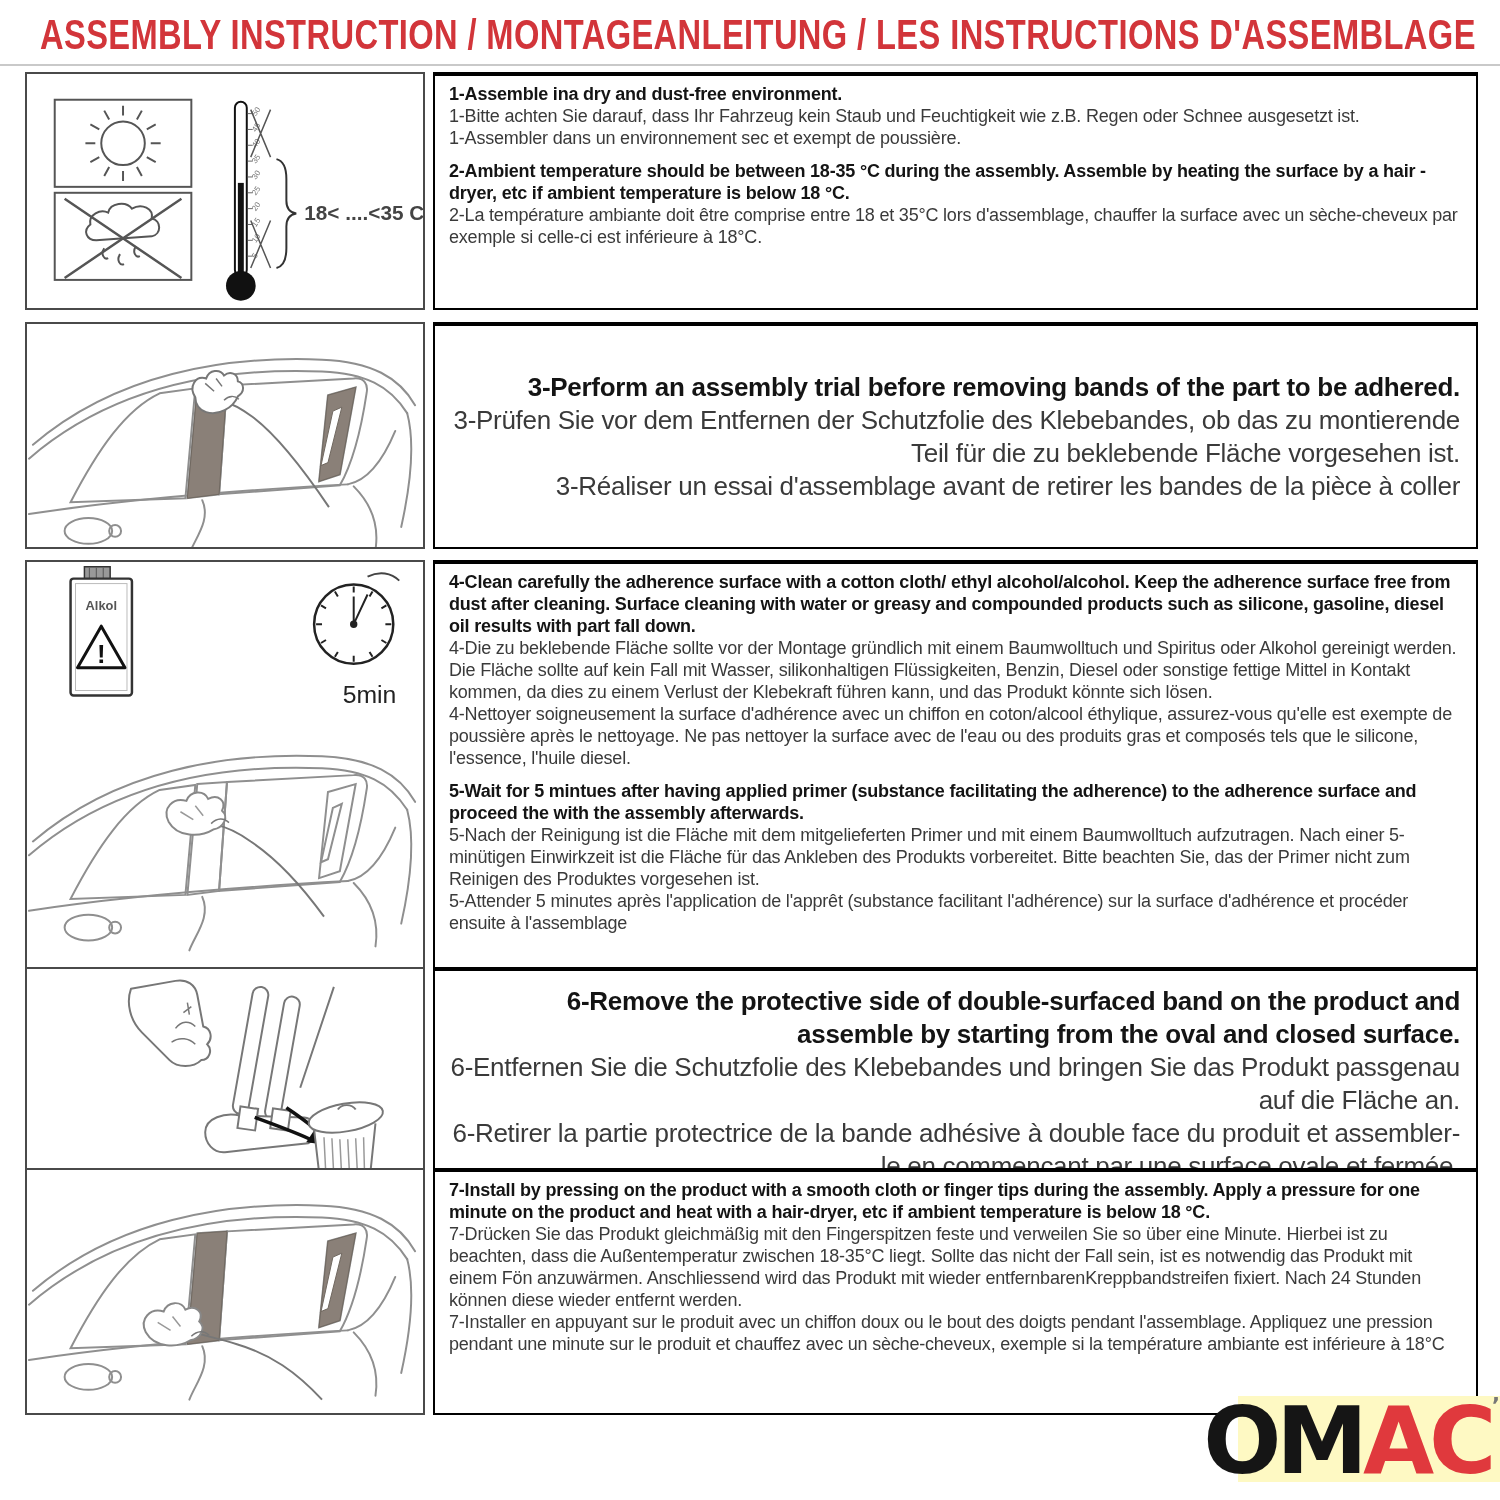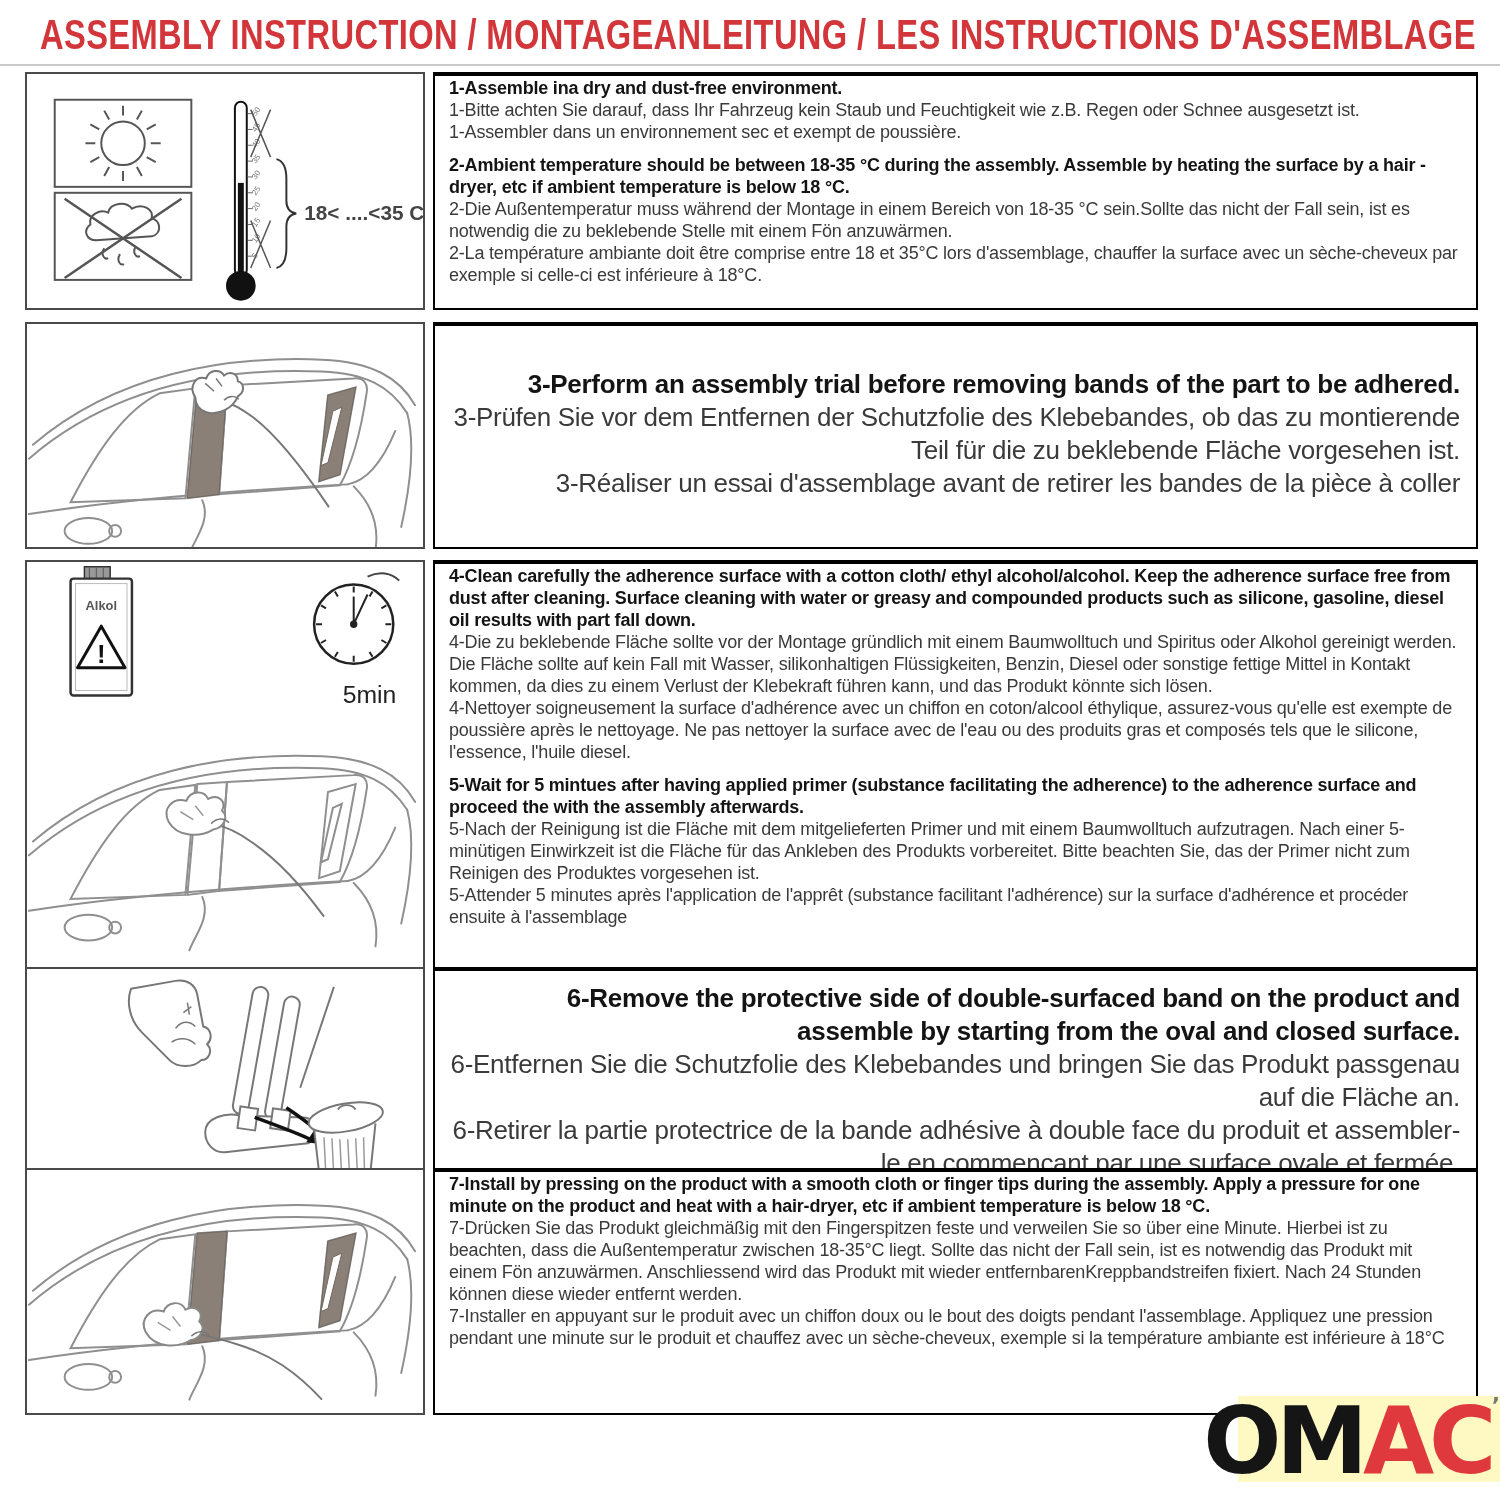--- a/index.html
+++ b/index.html
@@ -5,21 +5,21 @@
   html,body{margin:0;padding:0;}
   body{width:1500px;height:1500px;position:relative;background:#fff;
        font-family:"Liberation Sans","DejaVu Sans",sans-serif;color:#2e2e2e;overflow:hidden;}
   .title{position:absolute;top:10px;left:40px;white-space:nowrap;
          font-size:43px;font-weight:800;color:#d2353a;
          transform:scaleX(.76);transform-origin:left top;letter-spacing:.5px;}
   .title-rule{position:absolute;top:64px;left:0;width:1500px;height:2px;background:#c9c9c9;}
   .imgbox{position:absolute;left:25px;width:400px;border:2px solid #4a4a4a;
           background:#fff;box-sizing:border-box;overflow:hidden;}
   .txtbox{position:absolute;left:433px;width:1045px;border:2px solid #000;border-top-width:4px;
-          background:#fff;box-sizing:border-box;padding:1px 16px 6px 14px;overflow:hidden;}
+          background:#fff;box-sizing:border-box;padding:7px 16px 6px 14px;overflow:hidden;}
   #img1,#txt1{top:72px;height:238px;}
   #img2,#txt2{top:322px;height:227px;}
   #img3,#txt3{top:560px;height:479px;}
   #img4,#txt4{top:967px;height:230px;}
   #img5,#txt5{top:1168px;height:247px;}
   .small .para{font-size:18px;line-height:22px;letter-spacing:-0.2px;color:#3a3a3a;margin:0;}
   .small .para.bold{font-weight:bold;color:#141414;}
   .para.gap{margin-top:11px;}
   .big{display:flex;flex-direction:column;justify-content:center;}
   .big .para{font-size:26px;line-height:33px;letter-spacing:-0.3px;color:#3a3a3a;margin:0;text-align:right;}
@@ -101,21 +101,20 @@
       <text x="280" y="148" font-size="21" font-weight="bold" fill="#444">18&lt; ....&lt;35 C</text>
     </g>
   </svg>
 </div>
 <div class="txtbox small" id="txt1">
   <div>
       <p class="para bold">1-Assemble ina dry and dust-free environment.</p>
       <p class="para">1-Bitte achten Sie darauf, dass Ihr Fahrzeug kein Staub und Feuchtigkeit wie z.B. Regen oder Schnee ausgesetzt ist.</p>
       <p class="para">1-Assembler dans un environnement sec et exempt de poussière.</p>
       <p class="para bold gap">2-Ambient temperature should be between 18-35 °C  during the assembly. Assemble by heating the surface by a hair -dryer, etc if ambient temperature is below 18 °C.</p>
-      <p class="para">2-Die Außentemperatur muss während der Montage in einem Bereich von 18-35 °C  sein.Sollte das nicht der Fall sein, ist es notwendig die zu beklebende Stelle mit einem Fön anzuwärmen.</p>
       <p class="para">2-La température ambiante doit être comprise entre 18 et 35°C lors d'assemblage, chauffer la surface avec un sèche-cheveux par exemple si celle-ci est inférieure à 18°C.</p>
     </div>
 </div>
 
 <div class="imgbox" id="img2">
   <svg viewBox="0 0 400 235">
     <use href="#car-base"></use>
     <g stroke="#6f675f" stroke-width="1">
       <path d="M172 64 L202 62 L194 172 L162 176 Z" fill="#8a8078"></path>
       <path d="M304 72 L332 64 L316 152 L295 159 Z" fill="#8a8078"></path>

